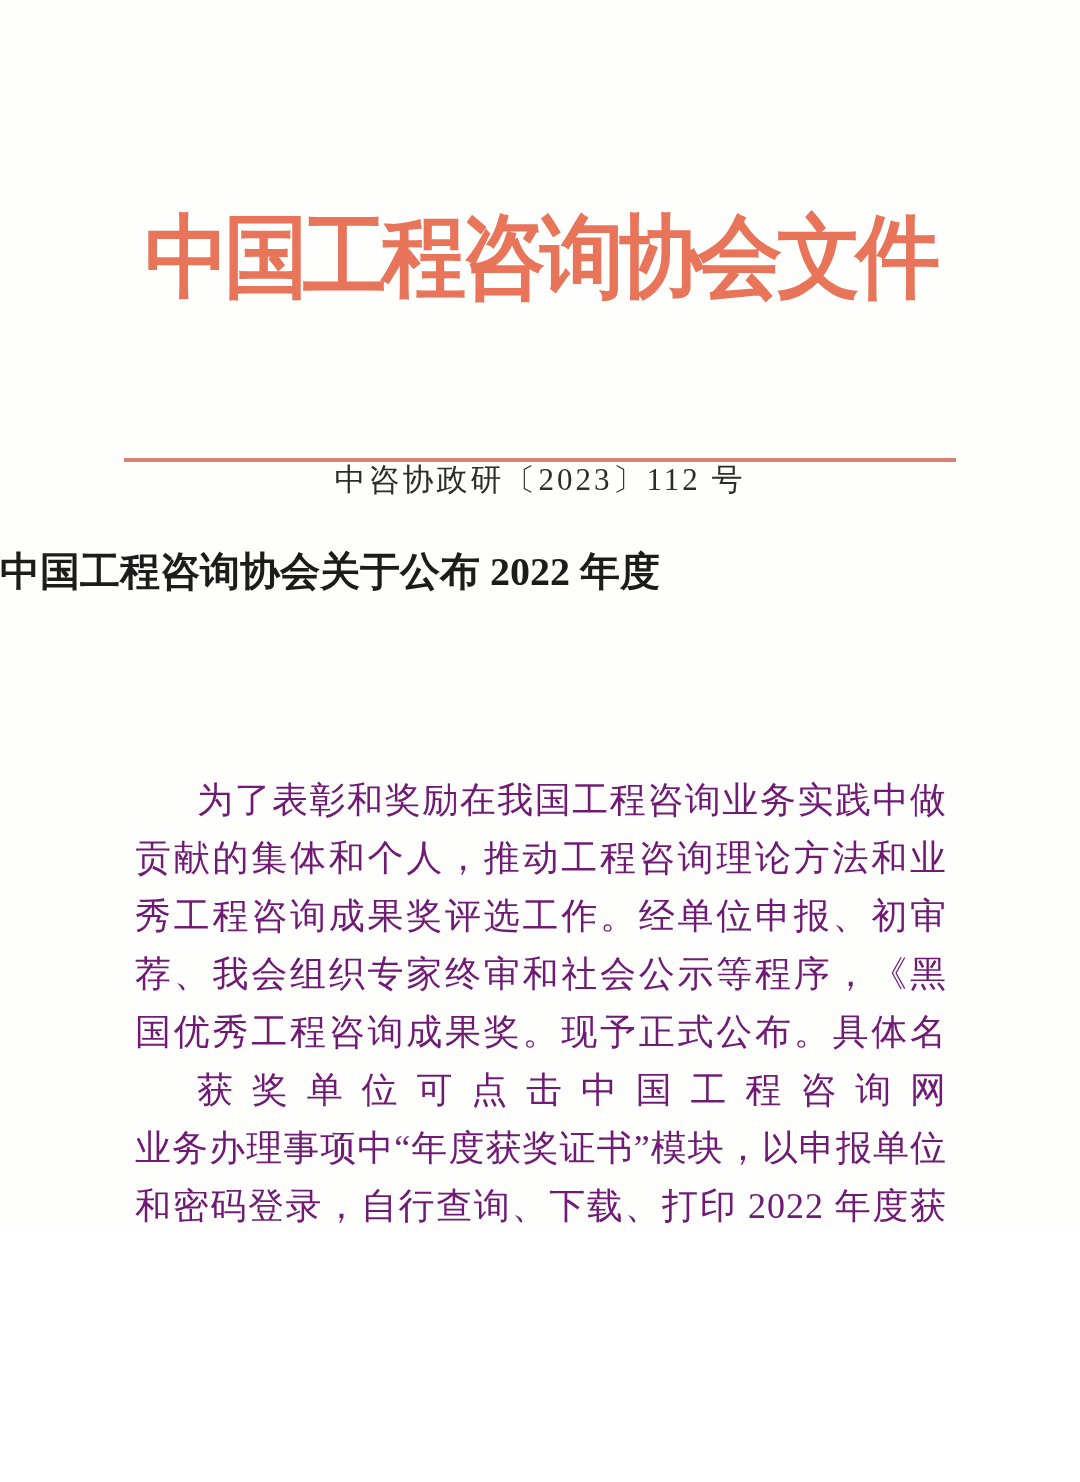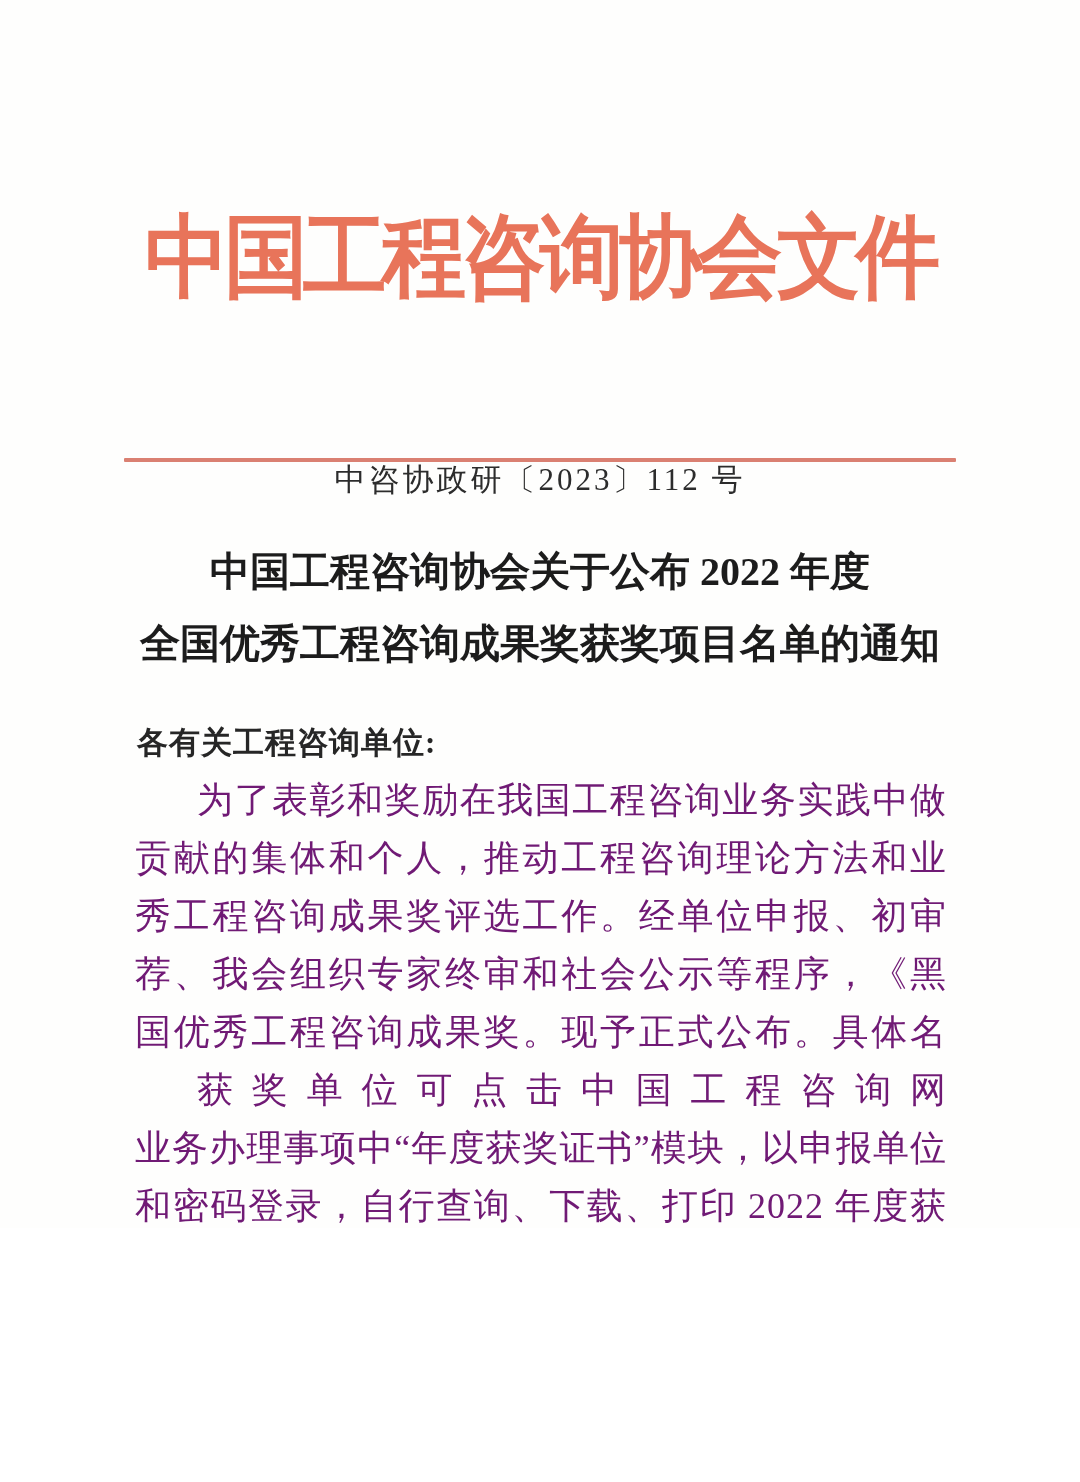--- a/index.html
+++ b/index.html
@@ -53,21 +53,20 @@
     height: 4px;
     background: #da8072;
     border-radius: 1px;
   }
   
   .doc-title {
     position: absolute;
     top: 536px;
     left: 0;
     width: 100%;
-    text-align: center;
     color: #1c1c1c;
     font-weight: 700;
     font-size: 40px;
   }
   .doc-title .title-line {
     height: 72px;
     line-height: 72px;
     white-space: nowrap;
   }
   
@@ -141,24 +140,22 @@
 <div class="page">
 
   <div class="letterhead">中国工程咨询协会文件</div>
 
   <div class="doc-number">中咨协政研〔2023〕112 号</div>
 
   <div class="red-rule"></div>
 
   <div class="doc-title">
     <div class="title-line">中国工程咨询协会关于公布 2022 年度</div>
-    <div class="title-line">全国优秀工程咨询成果奖获奖项目名单的通知</div>
   </div>
 
-  <div class="salutation">各有关工程咨询单位:</div>
 
   <div class="body-block">
     <div class="body-line indent">为了表彰和奖励在我国工程咨询业务实践中做出突出</div>
     <div class="body-line">贡献的集体和个人，推动工程咨询理论方法和业务创新，更</div>
     <div class="body-line">秀工程咨询成果奖评选工作。经单位申报、初审机构初审推</div>
     <div class="body-line">荐、我会组织专家终审和社会公示等程序，《黑龙江省自然资</div>
     <div class="body-line">国优秀工程咨询成果奖。现予正式公布。具体名单见附件。</div>
     <div class="body-line indent">获奖单位可点击中国工程咨询网（www.cnaec.com.cn）</div>
     <div class="body-line">业务办理事项中“年度获奖证书”模块，以申报单位的用户名</div>
     <div class="body-line">和密码登录，自行查询、下载、打印 2022 年度获奖证书。获</div>

